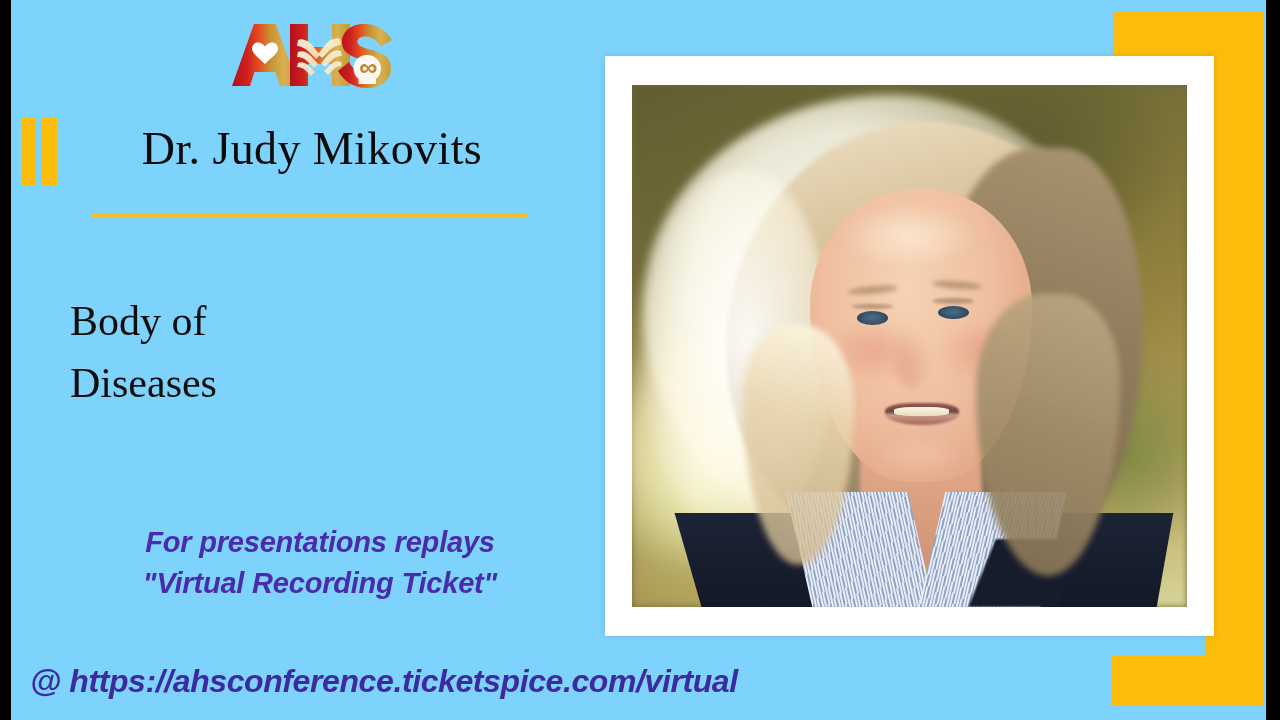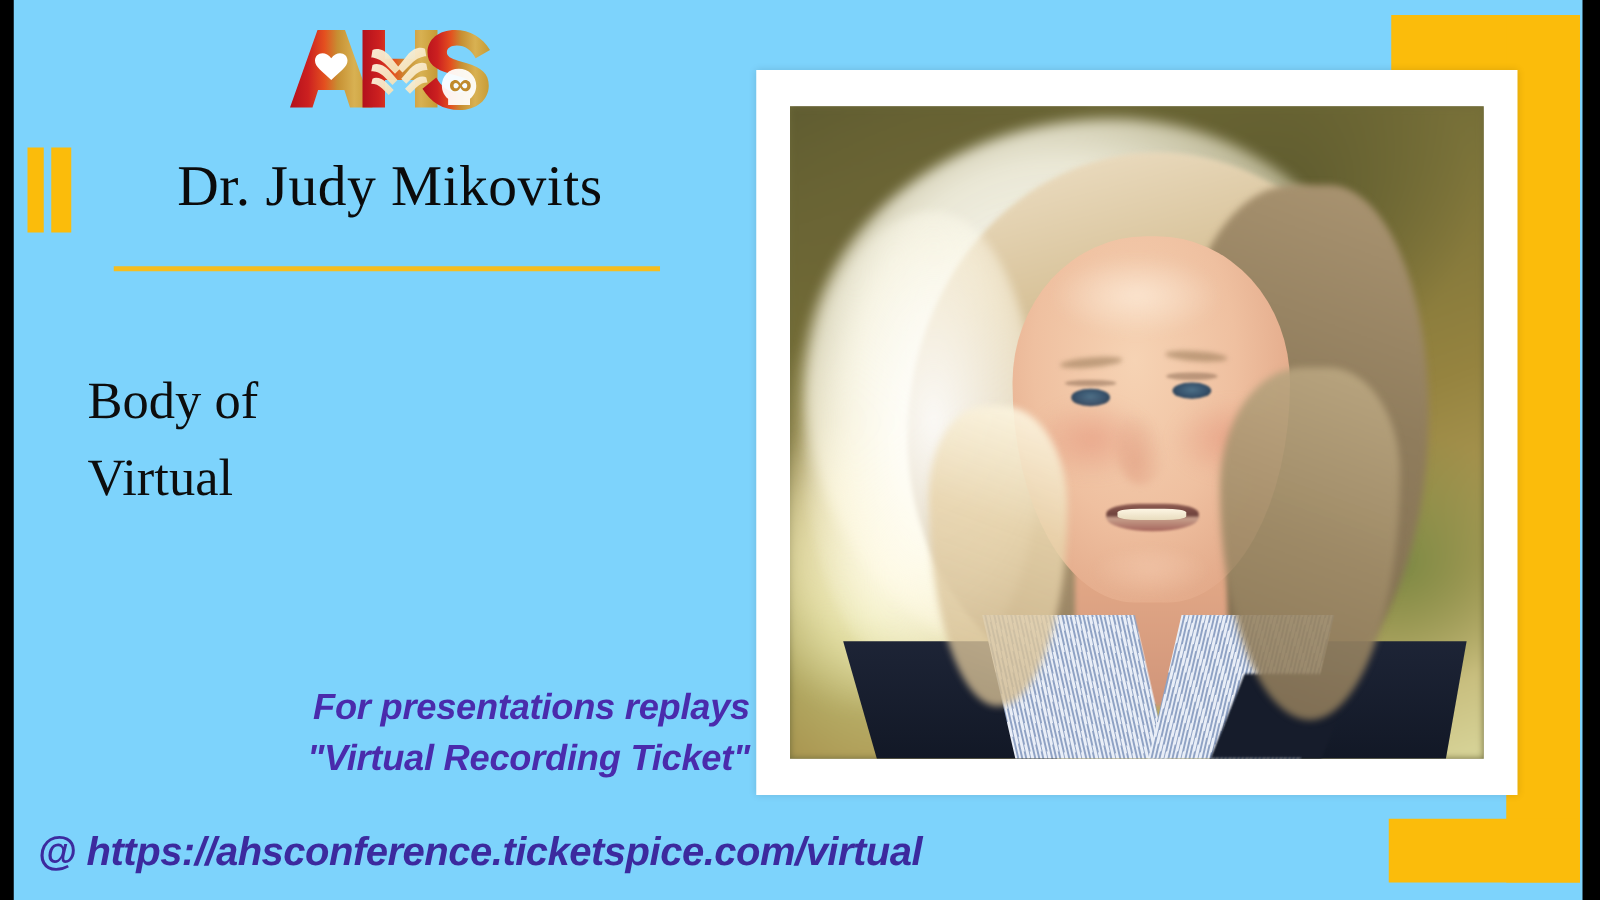--- a/index.html
+++ b/index.html
@@ -99,29 +99,28 @@
     color: #0d0d0d;
     margin-top: 44px;
   }
   .talk-title .tline { display: block; white-space: nowrap; }
 
   
   .promo {
     position: absolute;
     left: 40px; top: 522px;
     width: 560px;
-    text-align: right;
+    text-align: center;
     font-family: "Liberation Sans", sans-serif;
     font-style: italic;
     font-weight: bold;
     font-size: 29px;
     line-height: 41px;
     color: #4a2bac;
     letter-spacing: -0.2px;
-    margin-top: 24px;
   }
   .promo .pline { display: block; white-space: nowrap; }
 
   .promo-url {
     position: absolute;
     left: 30px; top: 660px;
     width: 890px;
     text-align: left;
     font-family: "Liberation Sans", sans-serif;
     font-style: italic;
@@ -403,21 +402,21 @@
 
   <div class="accent-bar accent-bar-1"></div>
   <div class="accent-bar accent-bar-2"></div>
 
   <div class="speaker-name">Dr. Judy Mikovits</div>
 
   <div class="divider"></div>
 
   <div class="talk-title">
     <span class="tline">Body of</span>
-    <span class="tline">Virtual</span>
+    <span class="tline">Diseases</span>
   </div>
 
   <div class="promo">
     <span class="pline">For presentations replays</span>
     <span class="pline">"Virtual Recording Ticket"</span>
   </div>
   <div class="promo-url">@ https://ahsconference.ticketspice.com/virtual</div>
 
   <div class="photo-frame">
     <div class="photo">

